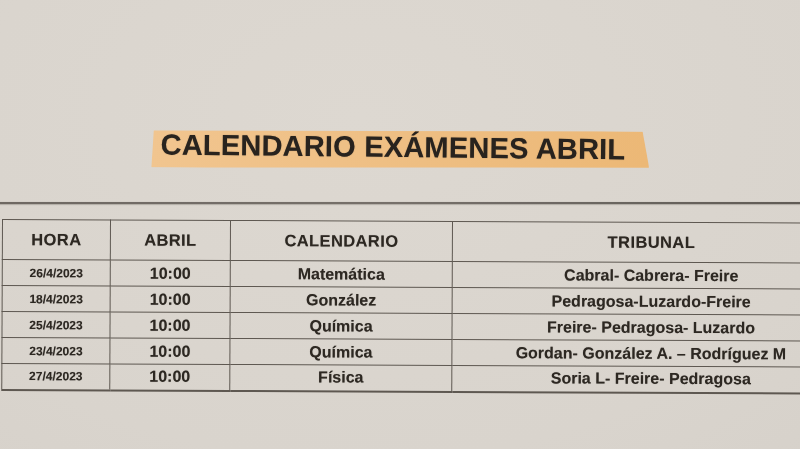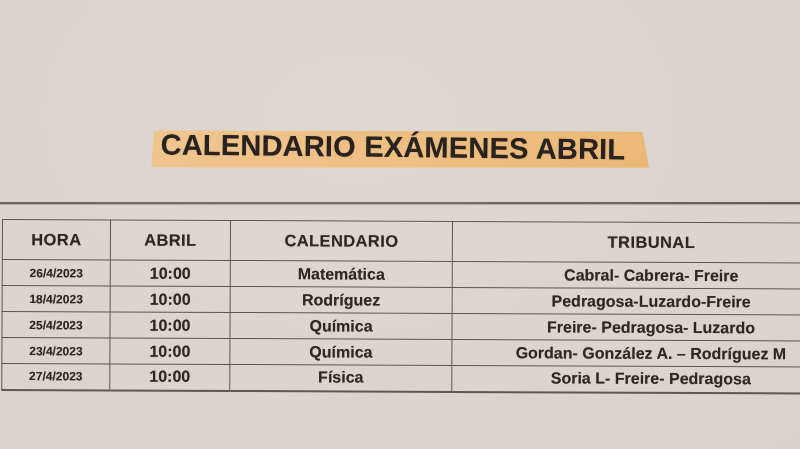--- a/index.html
+++ b/index.html
@@ -117,21 +117,21 @@
         <tbody>
           <tr>
             <td class="c-fecha">26/4/2023</td>
             <td class="c-hora">10:00</td>
             <td class="c-asignatura">Matemática</td>
             <td class="c-tribunal">Cabral- Cabrera- Freire</td>
           </tr>
           <tr>
             <td class="c-fecha">18/4/2023</td>
             <td class="c-hora">10:00</td>
-            <td class="c-asignatura">Rodríguez</td>
+            <td class="c-asignatura">González</td>
             <td class="c-tribunal">Pedragosa-Luzardo-Freire</td>
           </tr>
           <tr>
             <td class="c-fecha">25/4/2023</td>
             <td class="c-hora">10:00</td>
             <td class="c-asignatura">Química</td>
             <td class="c-tribunal">Freire- Pedragosa- Luzardo</td>
           </tr>
           <tr>
             <td class="c-fecha">23/4/2023</td>

